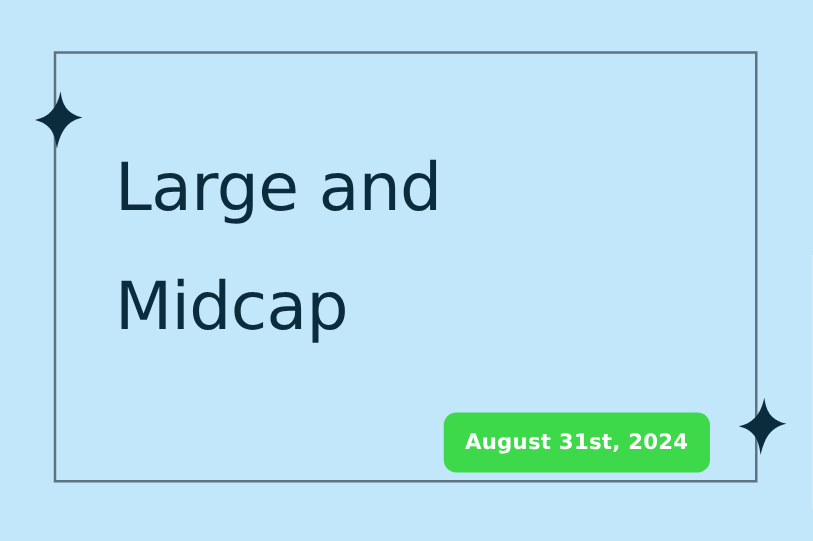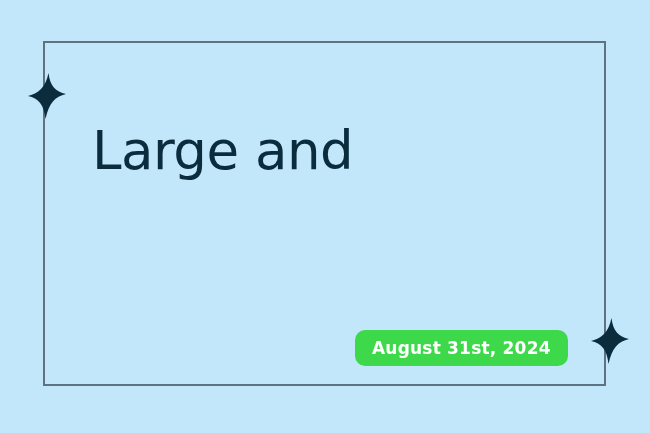--- a/index.html
+++ b/index.html
@@ -48,21 +48,21 @@
     color: #0b2c3d;
     letter-spacing: -0.5px;
     white-space: nowrap;
   }
 
   
   #date-badge {
     position: absolute;
     left: 355px;
     top: 330px;
-    height: 36px;
+    height: 48px;
     padding: 0 17px;
     background: #3ed94b;
     border-radius: 10px;
     display: flex;
     align-items: center;
     justify-content: flex-start;
     box-sizing: border-box;
   }
   #date-badge-label {
     font-family: "DejaVu Sans", "Liberation Sans", sans-serif;
@@ -93,20 +93,21 @@
 </style>
 </head>
 <body>
 
 <div id="card">
 
   <div id="frame"></div>
 
   <div id="title-block">
     <div class="title-line">Large and</div>
+    <div class="title-line">Midcap</div>
   </div>
 
   <div id="date-badge">
     <span id="date-badge-label">August 31st, 2024</span>
   </div>
 
   <svg class="sparkle" id="sparkle-top-left" viewBox="0 0 38 46" xmlns="http://www.w3.org/2000/svg">
     <path d="M20.5 0 C22.0 13.0 27.5 18.5 38 21.0 C27.0 23.5 21.0 30.0 17.5 46 C16.0 31.5 10.5 25.5 0 23.0 C11.0 20.5 17.5 14.0 20.5 0 Z" fill="#0b2c3d"></path>
   </svg>
 

